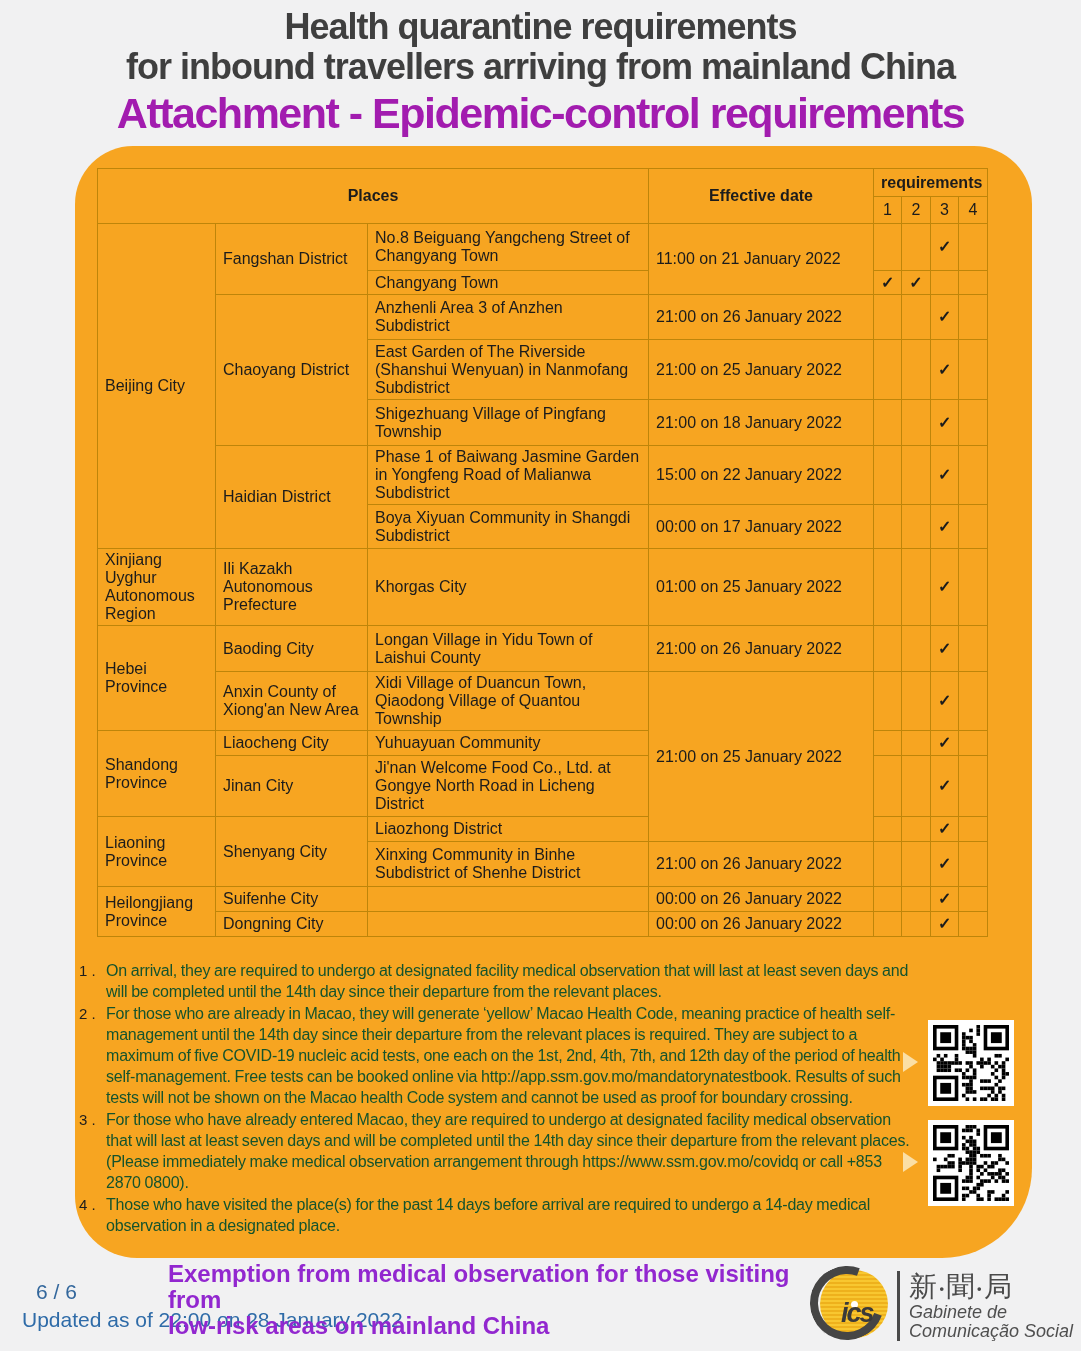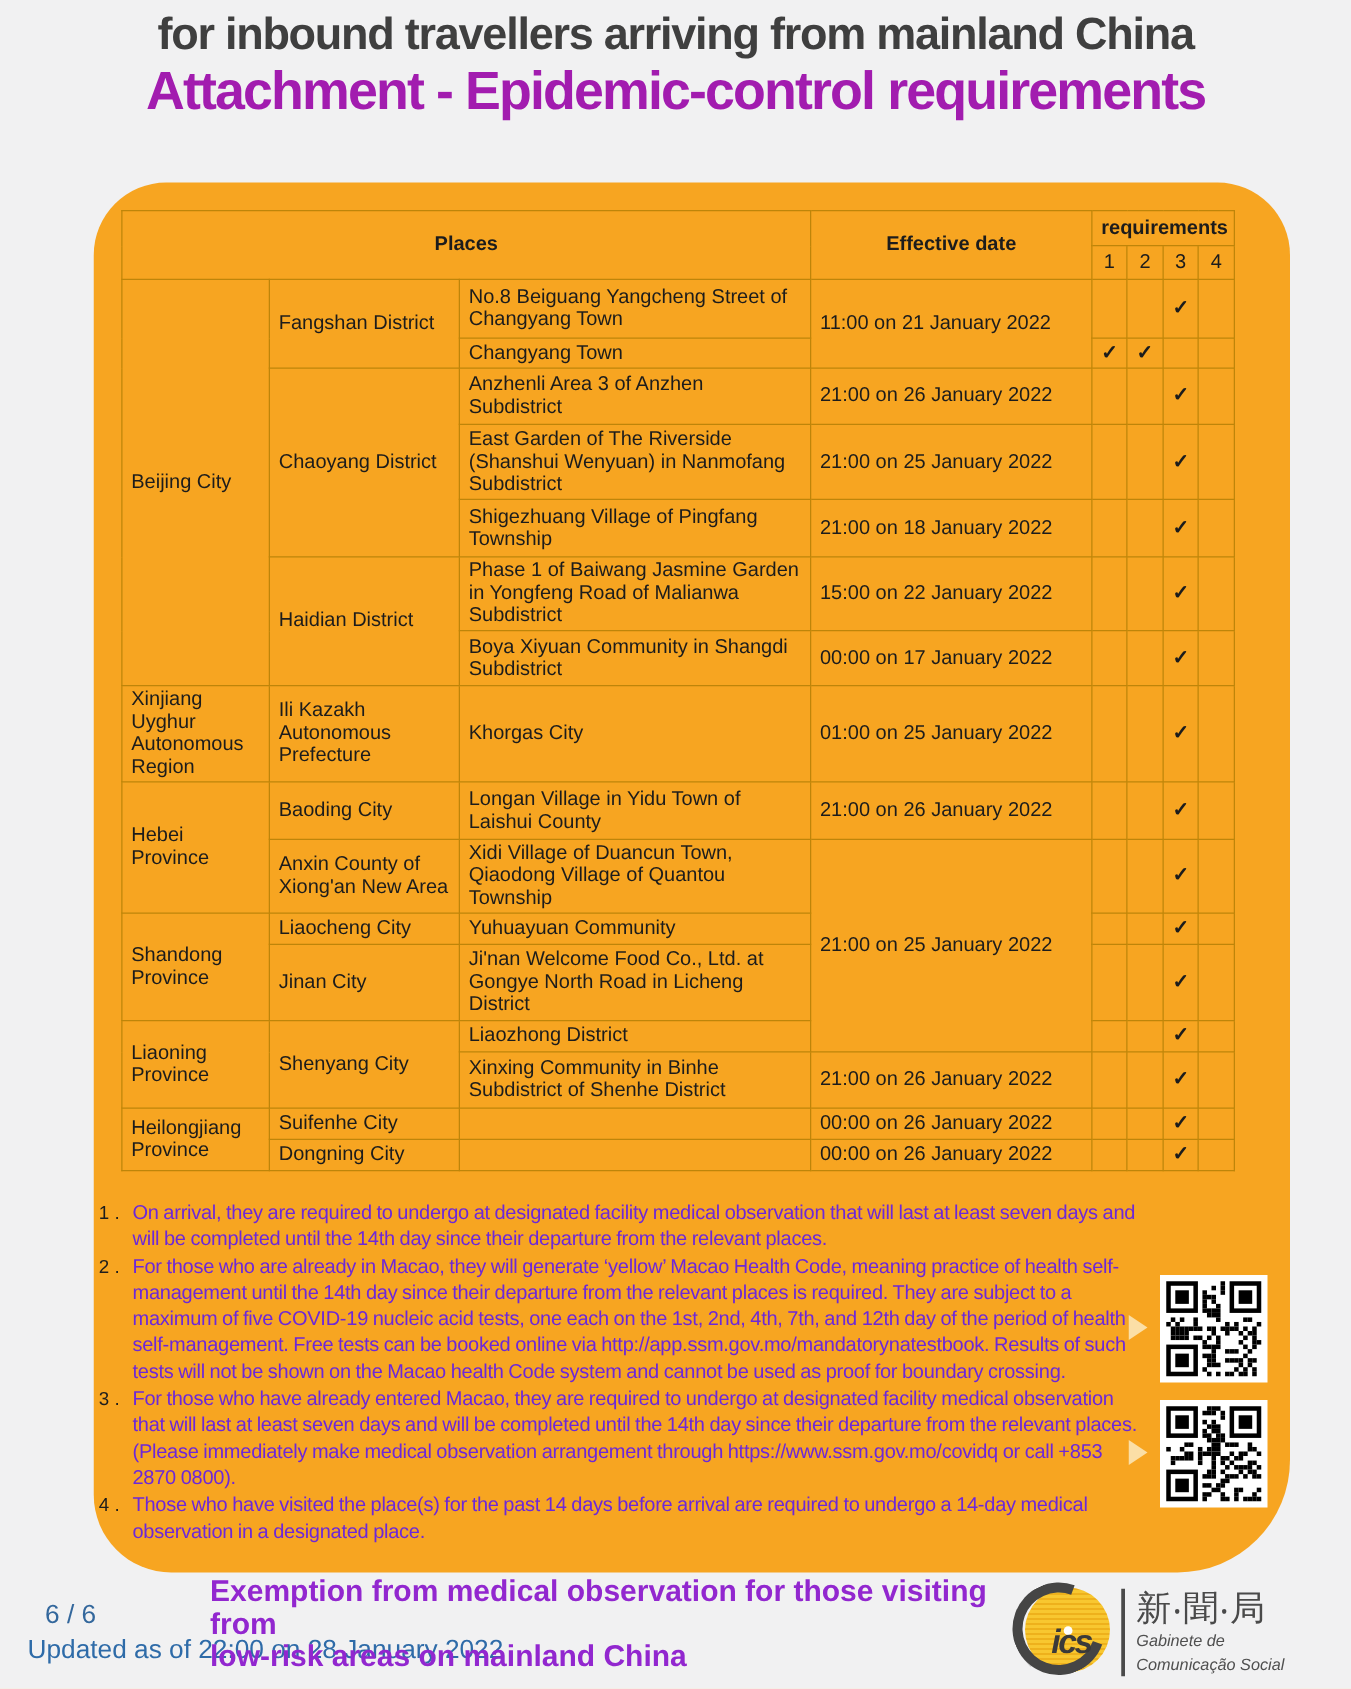--- a/index.html
+++ b/index.html
@@ -25,21 +25,21 @@
   td.hcell { font-weight:bold; text-align:center; font-size:17px; }
   td.hreq  { font-size:16px; }
   td.hnum  { text-align:center; font-size:16px; padding:0; }
   td.c-req { text-align:center; font-weight:bold; font-size:16px; padding:0; }
   td.c-date { }
 
   
   .notes { position:absolute; left:4px; top:814px; width:832px; }
   .note { display:flex; margin-bottom:1px; }
   .nmark { flex:none; width:27px; font-size:15px; color:#1d1d1d; padding-top:2px; }
-  .ntext { flex:1; font-size:16px; line-height:21px; color:#6d28d9;
+  .ntext { flex:1; font-size:16px; line-height:21px; color:#14532d;
            letter-spacing:-0.2px; word-spacing:-0.5px; }
 
   
   .qr { position:absolute; width:86px; height:86px; background:#fff; }
   .qr svg { display:block; }
   .qr1 { left:853px; top:874px; }
   .qr2 { left:853px; top:974px; }
   .qr-arrow { position:absolute; width:0; height:0;
               border-top:10px solid transparent; border-bottom:10px solid transparent;
               border-left:15px solid #fbdfa6; }
@@ -63,29 +63,30 @@
           background:repeating-linear-gradient(0deg, #f8c730 0 2px, #eeb11c 2px 4px); }
   .cring { position:absolute; left:30px; top:0; width:74px; height:74px; border-radius:50%;
            border:8px solid #454545; border-right-color:transparent;
            transform:rotate(-25deg); }
   .cdot { position:absolute; left:71px; top:35px; width:7px; height:7px; border-radius:50%; background:#fff; }
   .ics { position:absolute; left:61px; top:32px; font-size:27px; font-weight:bold; font-style:italic;
          color:#3a3a3a; letter-spacing:-2px; }
   .lbar { position:absolute; left:117px; top:5px; width:3px; height:70px; background:#4a4a4a; }
   .cjk { position:absolute; left:129px; top:0; font-size:28px; color:#4a4a4a;
          font-family:Liberation Sans, sans-serif; letter-spacing:1px; }
-  .org { position:absolute; left:129px; top:37px; font-size:13px; line-height:19px;
+  .org { position:absolute; left:129px; top:37px; font-size:18px; line-height:19px;
          font-style:italic; color:#4f4f4f; }
 </style>
 </head>
 <body>
 
 <div class="page">
 
   <div class="title-block">
+    <div class="title-line">Health quarantine requirements</div>
     <div class="title-line">for inbound travellers arriving from mainland China</div>
     <div class="subtitle">Attachment - Epidemic-control requirements</div>
   </div>
 
   <div class="panel">
 
     <table class="req-table">
       <colgroup>
         <col style="width:118px">
           <col style="width:152px">

